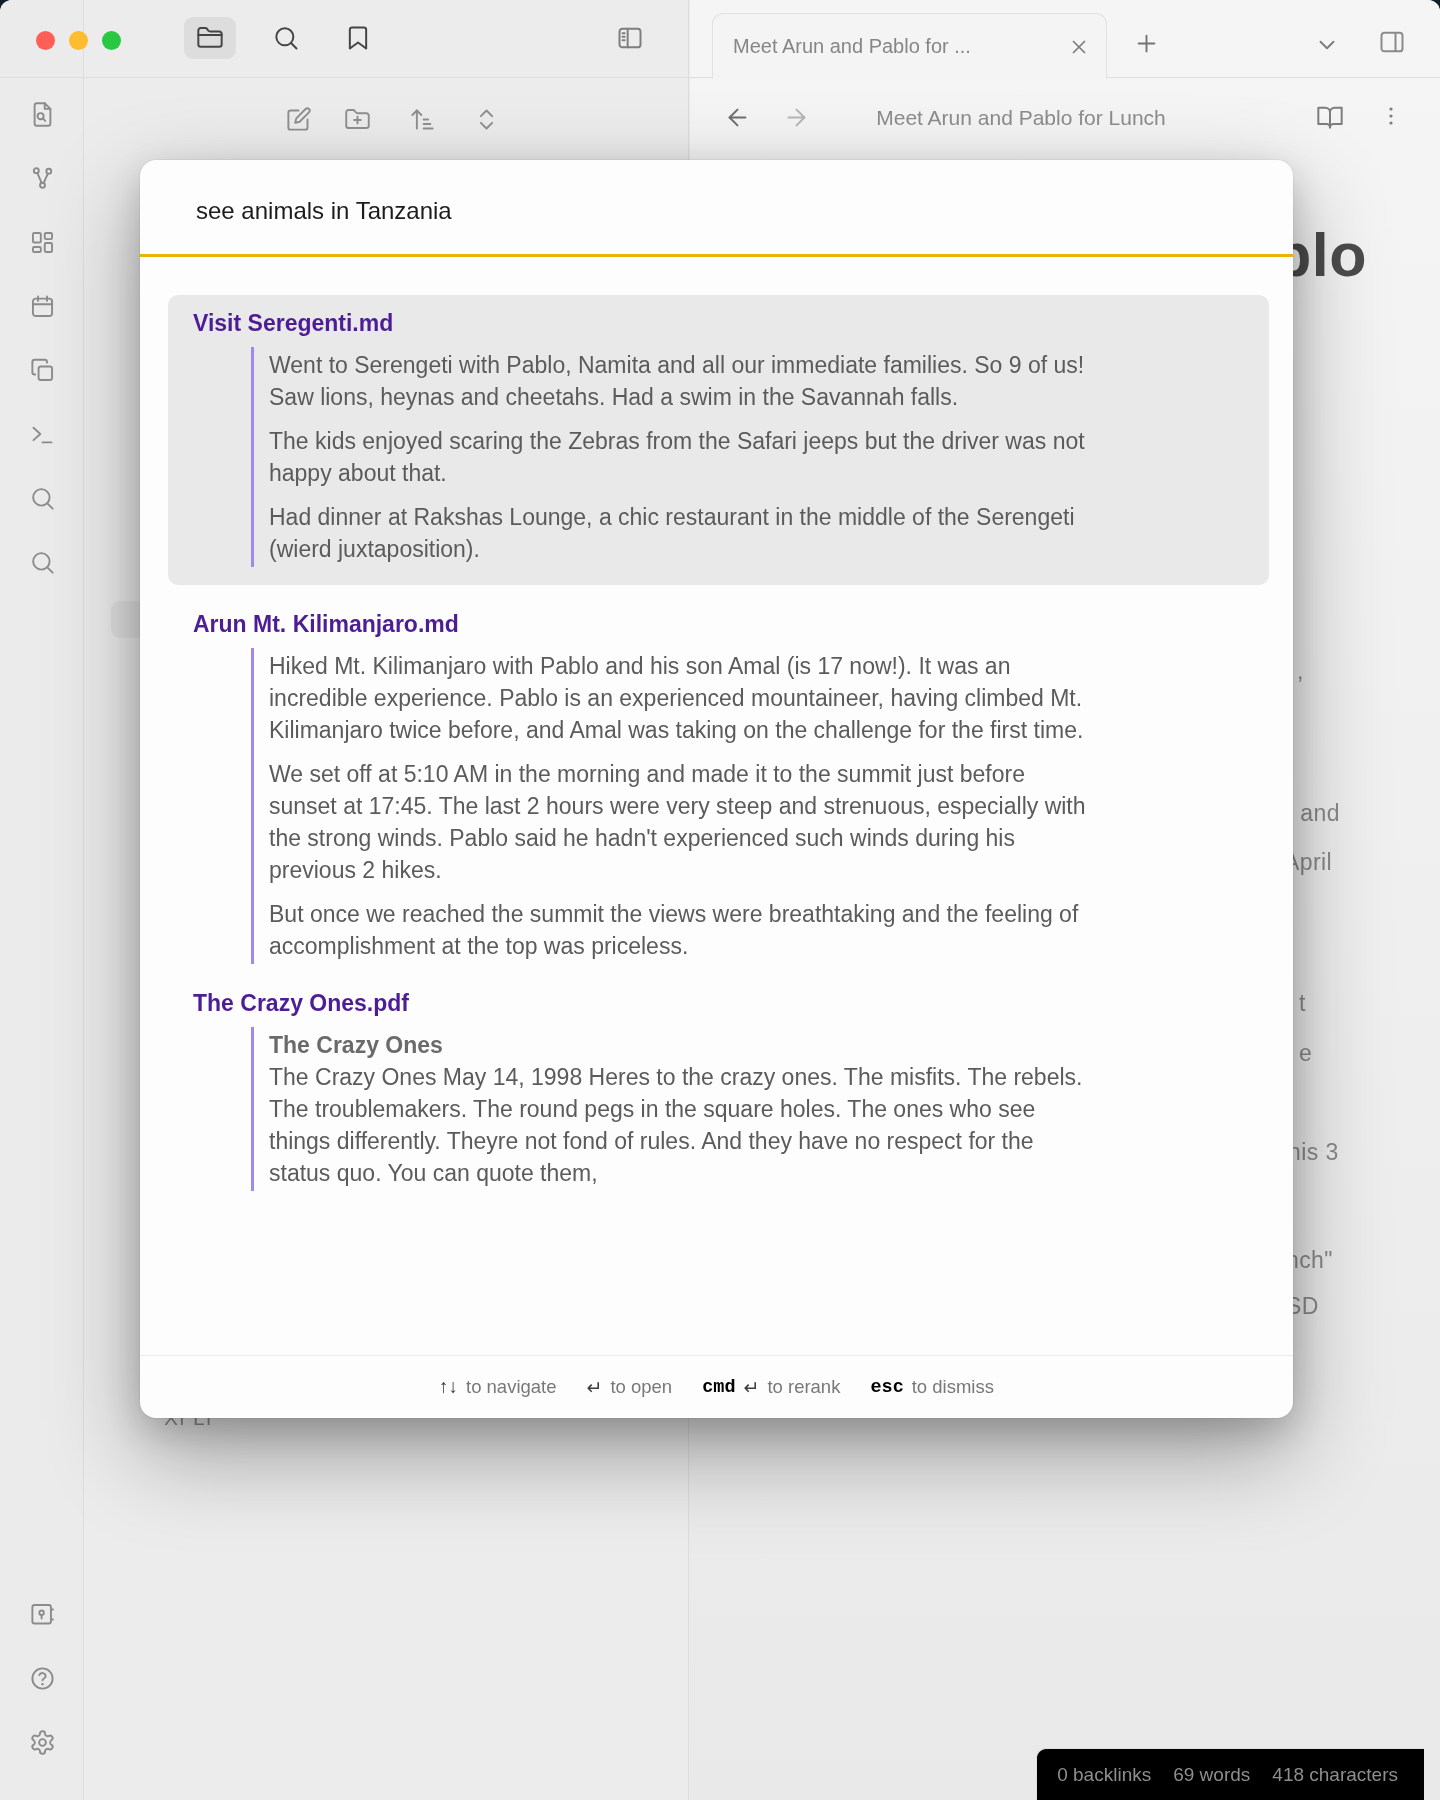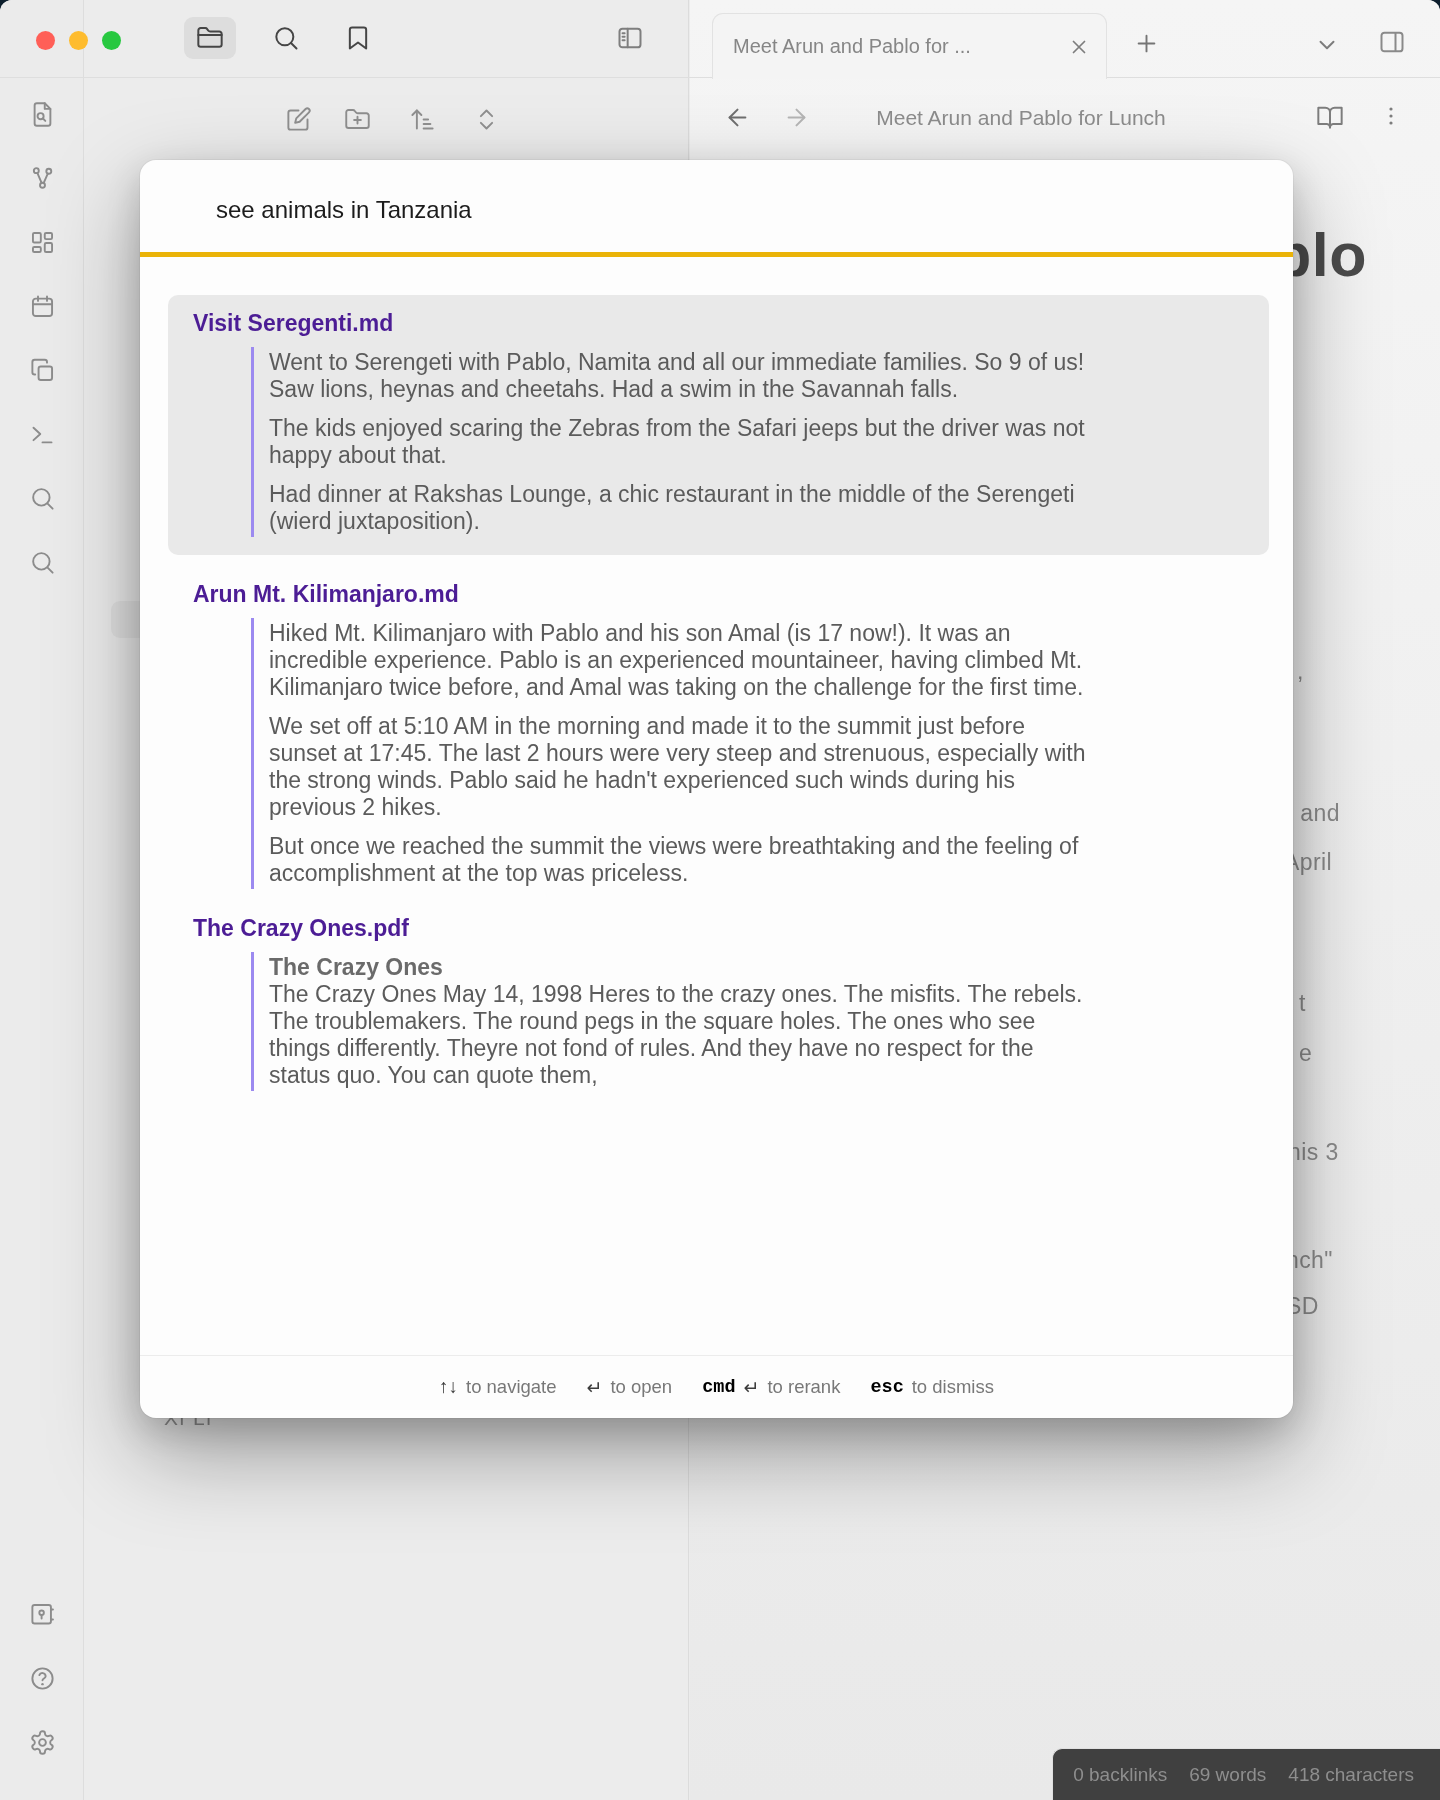--- a/index.html
+++ b/index.html
@@ -46,39 +46,39 @@
 
   
   .ribbon-group { position:absolute; left:0; width:84px; display:flex; flex-direction:column; align-items:center; z-index:3; }
   .ribbon-top { top:101px; gap:37px; }
   .ribbon-bottom { top:1601px; gap:37px; }
   .ribbon-ic { color:#8c8c8c; height:27px; }
 
   
   .modal { position:absolute; left:140px; top:160px; width:1153px; height:1258px; background:#fdfdfd; border-radius:16px; z-index:20;
            box-shadow:0 0 0 1px rgba(0,0,0,.04), 0 35px 90px rgba(0,0,0,.34), 0 12px 34px rgba(0,0,0,.16); }
-  .modal-input-wrap { position:absolute; top:0; left:0; right:0; height:97px; border-bottom:5px solid #eab308;padding-left:20px; }
+  .modal-input-wrap { position:absolute; top:0; left:0; right:0; height:97px; border-bottom:3px solid #eab308; }
   .modal-input { width:100%; height:100%; border:none; outline:none; background:transparent; padding:8px 40px 0 56px; font-size:24px; color:#1c1c1c; font-family:inherit; }
   .results { position:absolute; top:98px; left:0; right:0; height:1097px; overflow:hidden; padding:37px 24px 0 28px; }
   .result { border-radius:10px; padding:0 25px; margin-bottom:26px; }
   .result.selected { background:#e9e9e9; padding:15px 25px 18px; margin-bottom:24px; }
   .result-title { font-size:23px; font-weight:700; color:#4c1d95; }
-  .quote { margin:10px 0 0 58px; border-left:3.5px solid #9c8af0; padding:2px 0 2px 15px; color:#5b5b5b; font-size:23px; line-height:27px; max-width:845px; }
+  .quote { margin:10px 0 0 58px; border-left:3.5px solid #9c8af0; padding:2px 0 2px 15px; color:#5b5b5b; font-size:23px; line-height:32px; max-width:845px; }
   .quote p { margin:0 0 12px; }
   .quote p:last-child { margin-bottom:0; }
   .quote-heading { font-weight:700; color:#6a6a6a; }
   .result + .result { margin-top:26px; }
 
   .modal-footer { position:absolute; left:0; right:0; bottom:0; height:63px; border-top:1px solid #ececec; display:flex; align-items:center; justify-content:center; gap:30px; }
   .hint { display:flex; align-items:center; gap:8px; font-size:18.5px; color:#787878; }
   .hint .key { font-weight:700; color:#000000;font-family:Liberation Mono, monospace; }
   .hint .sym { color:#3d3d3d; font-size:19px; }
 
   
-  .statusbar { position:absolute; right:0; bottom:0; height:52px; background:#404040; border:1px solid #e0e0e0; border-right:none; border-bottom:none; border-radius:10px 0 0 0; display:flex; align-items:center; gap:22px; padding:0 26px 0 20px; z-index:5; color:#8e8e8e; font-size:19px; }
+  .statusbar { position:absolute; right:16px; bottom:0; height:52px; background:#000000; border:1px solid #e0e0e0; border-right:none; border-bottom:none; border-radius:10px 0 0 0; display:flex; align-items:center; gap:22px; padding:0 26px 0 20px; z-index:5; color:#8e8e8e; font-size:19px; }
 </style>
 </head>
 <body>
 
 <div class="window">
 
   <div class="ribbon"></div>
   <div class="left-pane"></div>
   <div class="editor-pane"></div>
   <div class="top-border"></div>

